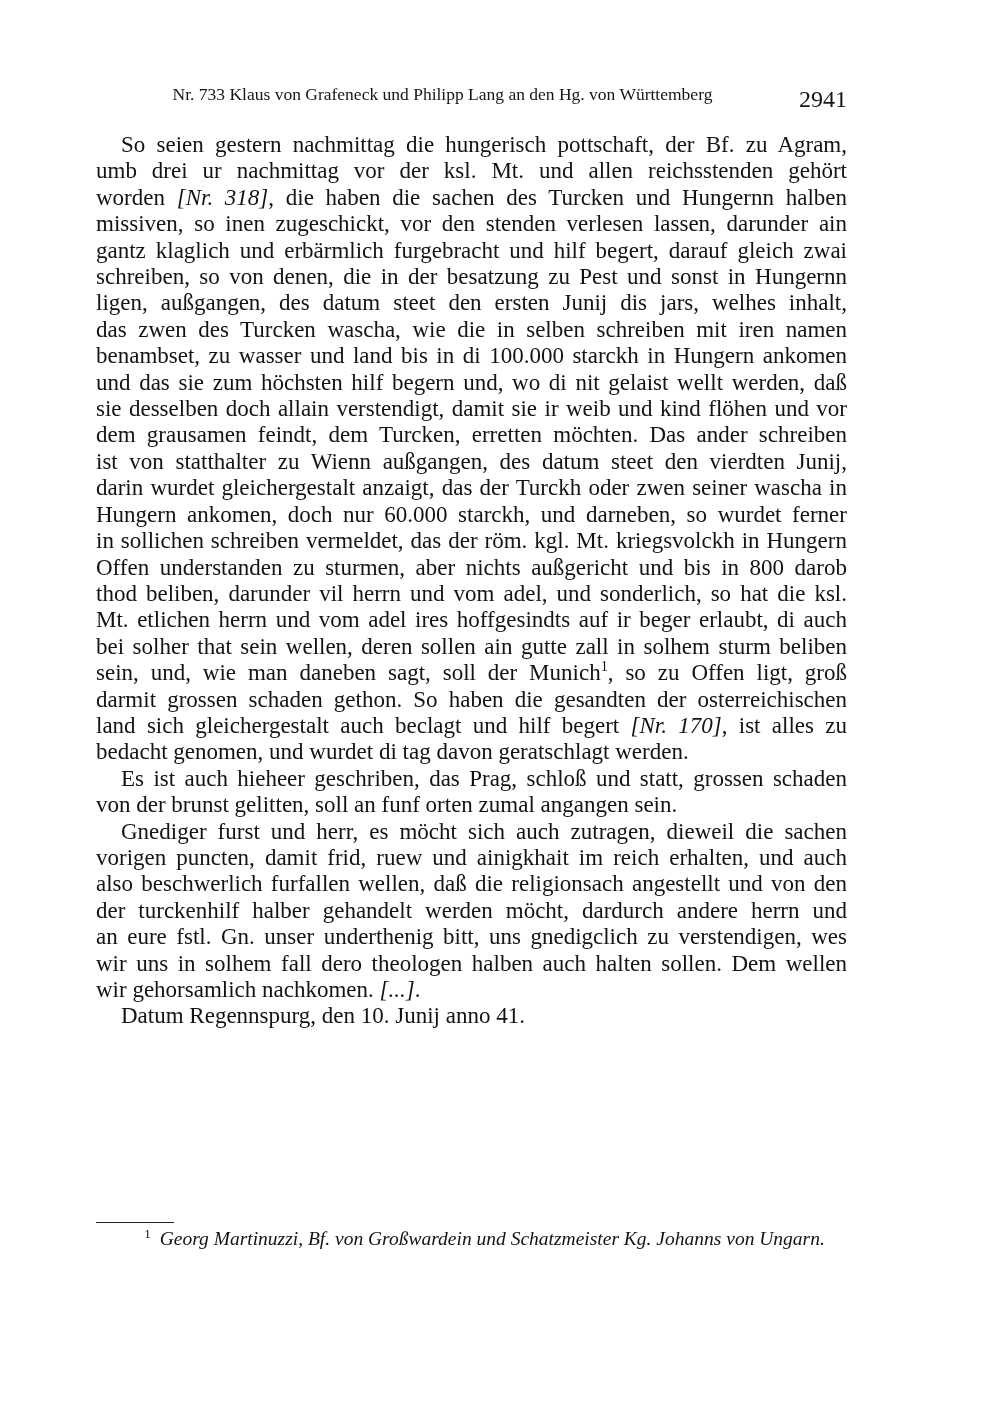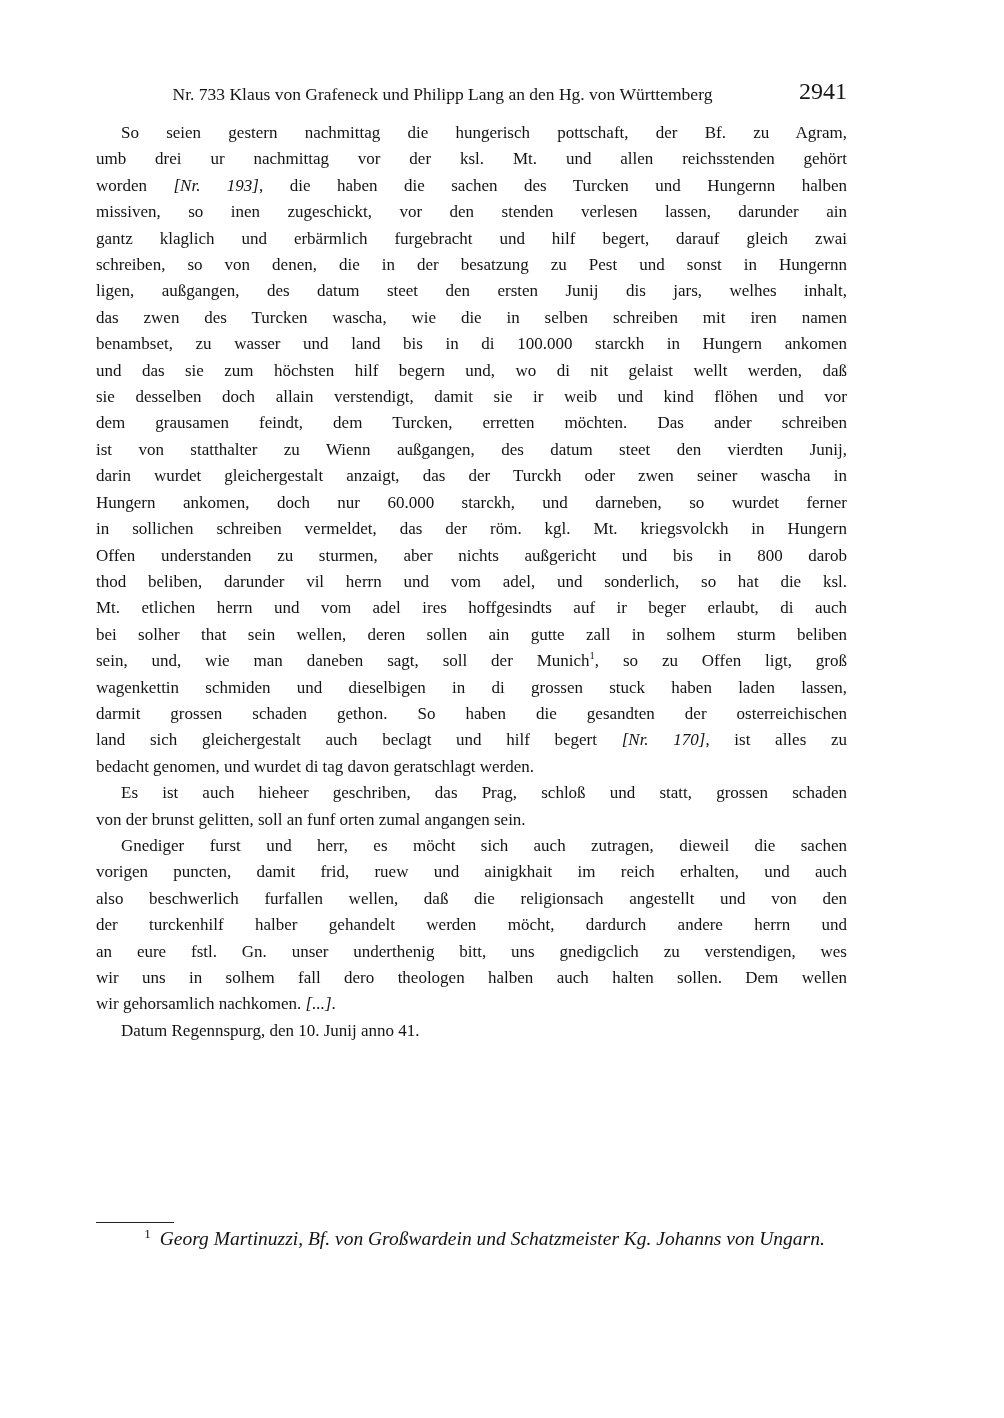--- a/index.html
+++ b/index.html
@@ -28,30 +28,30 @@
     right: 58px;
     top: 6px;
     text-align: center;
     font-size: 17.5px;
     white-space: nowrap;
     color: #161616;
   }
   .page-number {
     position: absolute;
     right: 0;
-    top: 0;
+    top: 8px;
     font-size: 24px;
     color: #161616;
   }
   .body-text {
     position: absolute;
-    top: 120px;
+    top: 132px;
     left: 96px;
     width: 751px;
-    font-size: 17px;
+    font-size: 23px;
     line-height: 26.4px;
     color: #131313;
   }
   .line { width: 100%; }
   .line.just {
     text-align: justify;
     text-align-last: justify;
   }
   .line.indent { text-indent: 25px; }
   .it { font-style: italic; }
@@ -94,40 +94,39 @@
 <div class="page">
 
   <div class="header">
     <div class="header-title">Nr. 733 Klaus von Grafeneck und Philipp Lang an den Hg. von Württemberg</div>
     <div class="page-number">2941</div>
   </div>
 
   <div class="body-text">
       <div class="line just indent"><span>So seien gestern nachmittag die hungerisch pottschaft, der Bf. zu Agram,</span></div>
       <div class="line just"><span>umb drei ur nachmittag vor der ksl. Mt. und allen reichsstenden gehört</span></div>
-      <div class="line just"><span>worden </span><span class="it">[Nr. 193]</span><span>, die haben die sachen des Turcken und Hungernn halben</span></div>
+      <div class="line just"><span>worden </span><span class="it">[Nr. 318]</span><span>, die haben die sachen des Turcken und Hungernn halben</span></div>
       <div class="line just"><span>missiven, so inen zugeschickt, vor den stenden verlesen lassen, darunder ain</span></div>
       <div class="line just"><span>gantz klaglich und erbärmlich furgebracht und hilf begert, darauf gleich zwai</span></div>
       <div class="line just"><span>schreiben, so von denen, die in der besatzung zu Pest und sonst in Hungernn</span></div>
       <div class="line just"><span>ligen, außgangen, des datum steet den ersten Junij dis jars, welhes inhalt,</span></div>
       <div class="line just"><span>das zwen des Turcken wascha, wie die in selben schreiben mit iren namen</span></div>
       <div class="line just"><span>benambset, zu wasser und land bis in di 100.000 starckh in Hungern ankomen</span></div>
       <div class="line just"><span>und das sie zum höchsten hilf begern und, wo di nit gelaist wellt werden, daß</span></div>
       <div class="line just"><span>sie desselben doch allain verstendigt, damit sie ir weib und kind flöhen und vor</span></div>
       <div class="line just"><span>dem grausamen feindt, dem Turcken, erretten möchten. Das ander schreiben</span></div>
       <div class="line just"><span>ist von statthalter zu Wienn außgangen, des datum steet den vierdten Junij,</span></div>
       <div class="line just"><span>darin wurdet gleichergestalt anzaigt, das der Turckh oder zwen seiner wascha in</span></div>
       <div class="line just"><span>Hungern ankomen, doch nur 60.000 starckh, und darneben, so wurdet ferner</span></div>
       <div class="line just"><span>in sollichen schreiben vermeldet, das der röm. kgl. Mt. kriegsvolckh in Hungern</span></div>
       <div class="line just"><span>Offen understanden zu sturmen, aber nichts außgericht und bis in 800 darob</span></div>
       <div class="line just"><span>thod beliben, darunder vil herrn und vom adel, und sonderlich, so hat die ksl.</span></div>
       <div class="line just"><span>Mt. etlichen herrn und vom adel ires hoffgesindts auf ir beger erlaubt, di auch</span></div>
       <div class="line just"><span>bei solher that sein wellen, deren sollen ain gutte zall in solhem sturm beliben</span></div>
       <div class="line just"><span>sein, und, wie man daneben sagt, soll der Munich</span><span class="sup">1</span><span>, so zu Offen ligt, groß</span></div>
-      <div class="line just"><span>wagenkettin schmiden und dieselbigen in di grossen stuck haben laden lassen,</span></div>
       <div class="line just"><span>darmit grossen schaden gethon. So haben die gesandten der osterreichischen</span></div>
       <div class="line just"><span>land sich gleichergestalt auch beclagt und hilf begert </span><span class="it">[Nr. 170]</span><span>, ist alles zu</span></div>
       <div class="line"><span>bedacht genomen, und wurdet di tag davon geratschlagt werden.</span></div>
       <div class="line just indent"><span>Es ist auch hieheer geschriben, das Prag, schloß und statt, grossen schaden</span></div>
       <div class="line"><span>von der brunst gelitten, soll an funf orten zumal angangen sein.</span></div>
       <div class="line just indent"><span>Gnediger furst und herr, es möcht sich auch zutragen, dieweil die sachen</span></div>
       <div class="line just"><span>vorigen puncten, damit frid, ruew und ainigkhait im reich erhalten, und auch</span></div>
       <div class="line just"><span>also beschwerlich furfallen wellen, daß die religionsach angestellt und von den</span></div>
       <div class="line just"><span>der turckenhilf halber gehandelt werden möcht, dardurch andere herrn und</span></div>
       <div class="line just"><span>an eure fstl. Gn. unser underthenig bitt, uns gnedigclich zu verstendigen, wes</span></div>

